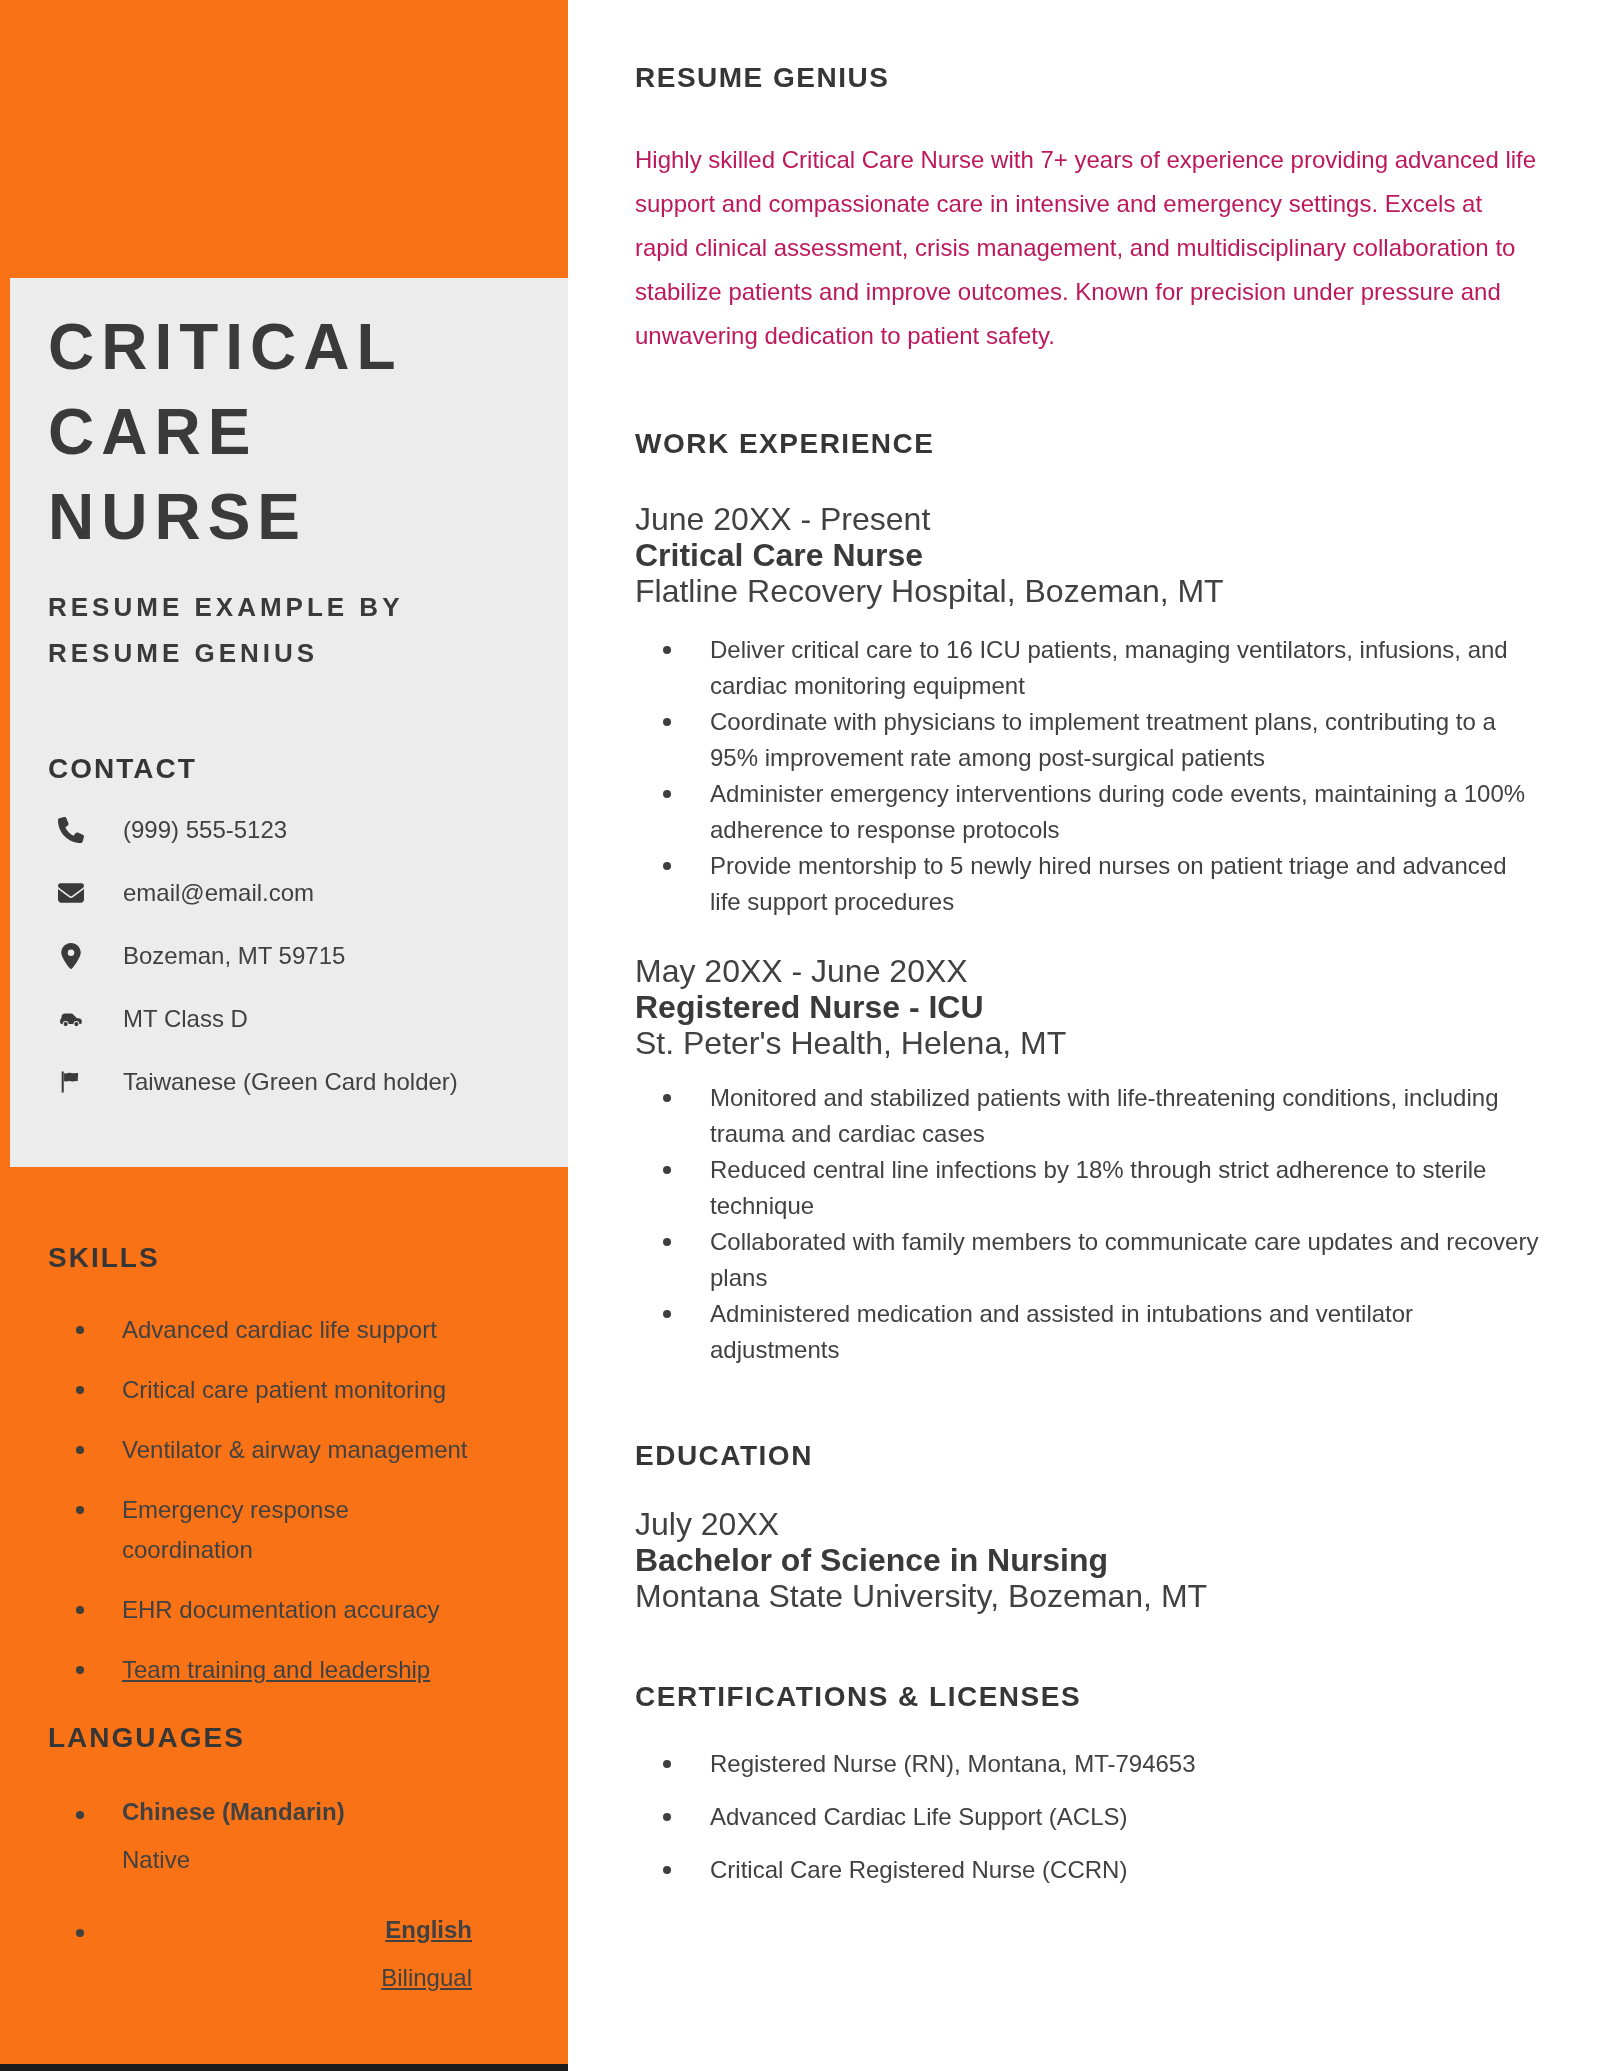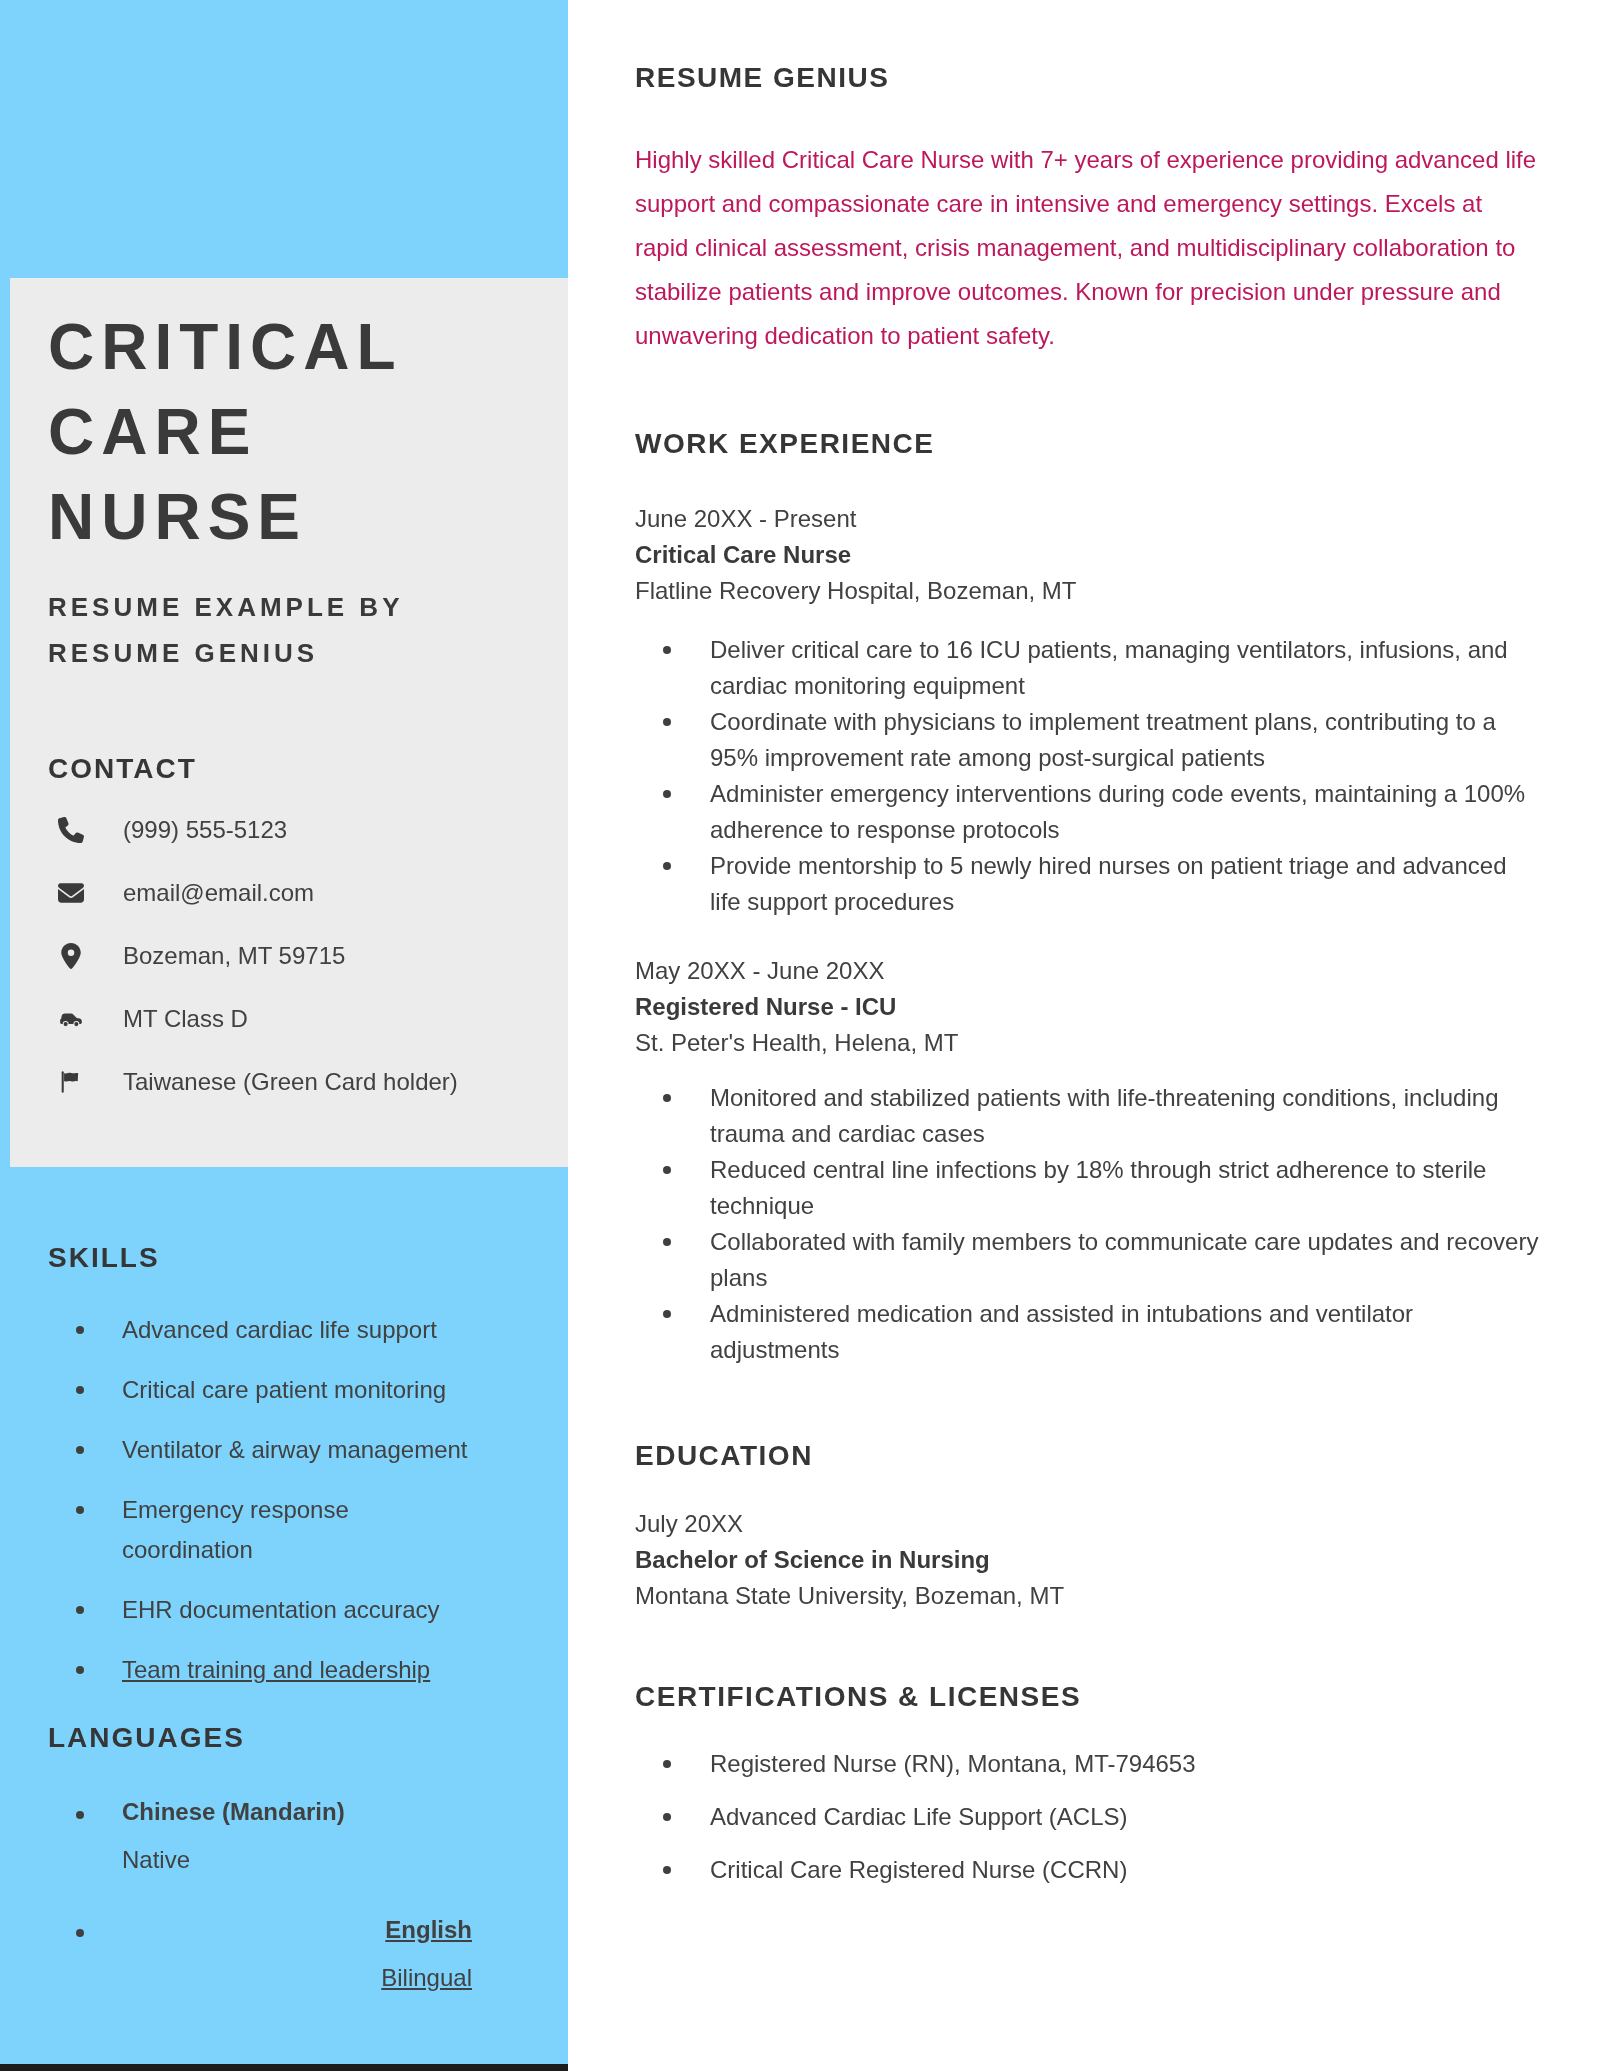--- a/index.html
+++ b/index.html
@@ -8,21 +8,21 @@
     width:1600px;height:2071px;
     background:#ffffff;
     overflow:hidden;
     font-family:"Liberation Sans","DejaVu Sans",sans-serif;
     color:#414141;
   }
   
   .sidebar{
     position:absolute;left:0;top:0;
     width:568px;height:2064px;
-    background:#7dd3fc;
+    background:#f97316;
   }
   .side-box{
     position:absolute;left:10px;right:0;top:278px;height:889px;
     background:#ececec;
   }
   .side-bottom-bar{
     position:absolute;left:0;top:2064px;width:568px;height:7px;
     background:#1c1c1c;
   }
   .side-content{
@@ -82,21 +82,21 @@
   .h-main{
     margin:0;
     font-size:28px;line-height:34px;font-weight:700;
     letter-spacing:1.5px;color:#363636;
   }
   .summary-text{
     margin:43px 0 0;
     font-size:24px;line-height:44px;color:#be185d;
   }
   #work-h{margin-top:69px;}
-  .job-meta{margin-top:40px;font-size:24px;line-height:36px;color:#414141;}
+  .job-meta{margin-top:40px;font-size:32px;line-height:36px;color:#414141;}
   #job2-meta{margin-top:33px;}
   #edu-meta{margin-top:33px;}
   .job-title{font-weight:700;color:#3a3a3a;}
   .main-list{
     list-style:none;margin:23px 0 0;padding:0 0 0 75px;
     font-size:24px;line-height:36px;color:#414141;
   }
   .main-list li{position:relative;}
   .main-list li::before{
     content:"";position:absolute;left:-47px;top:14px;

